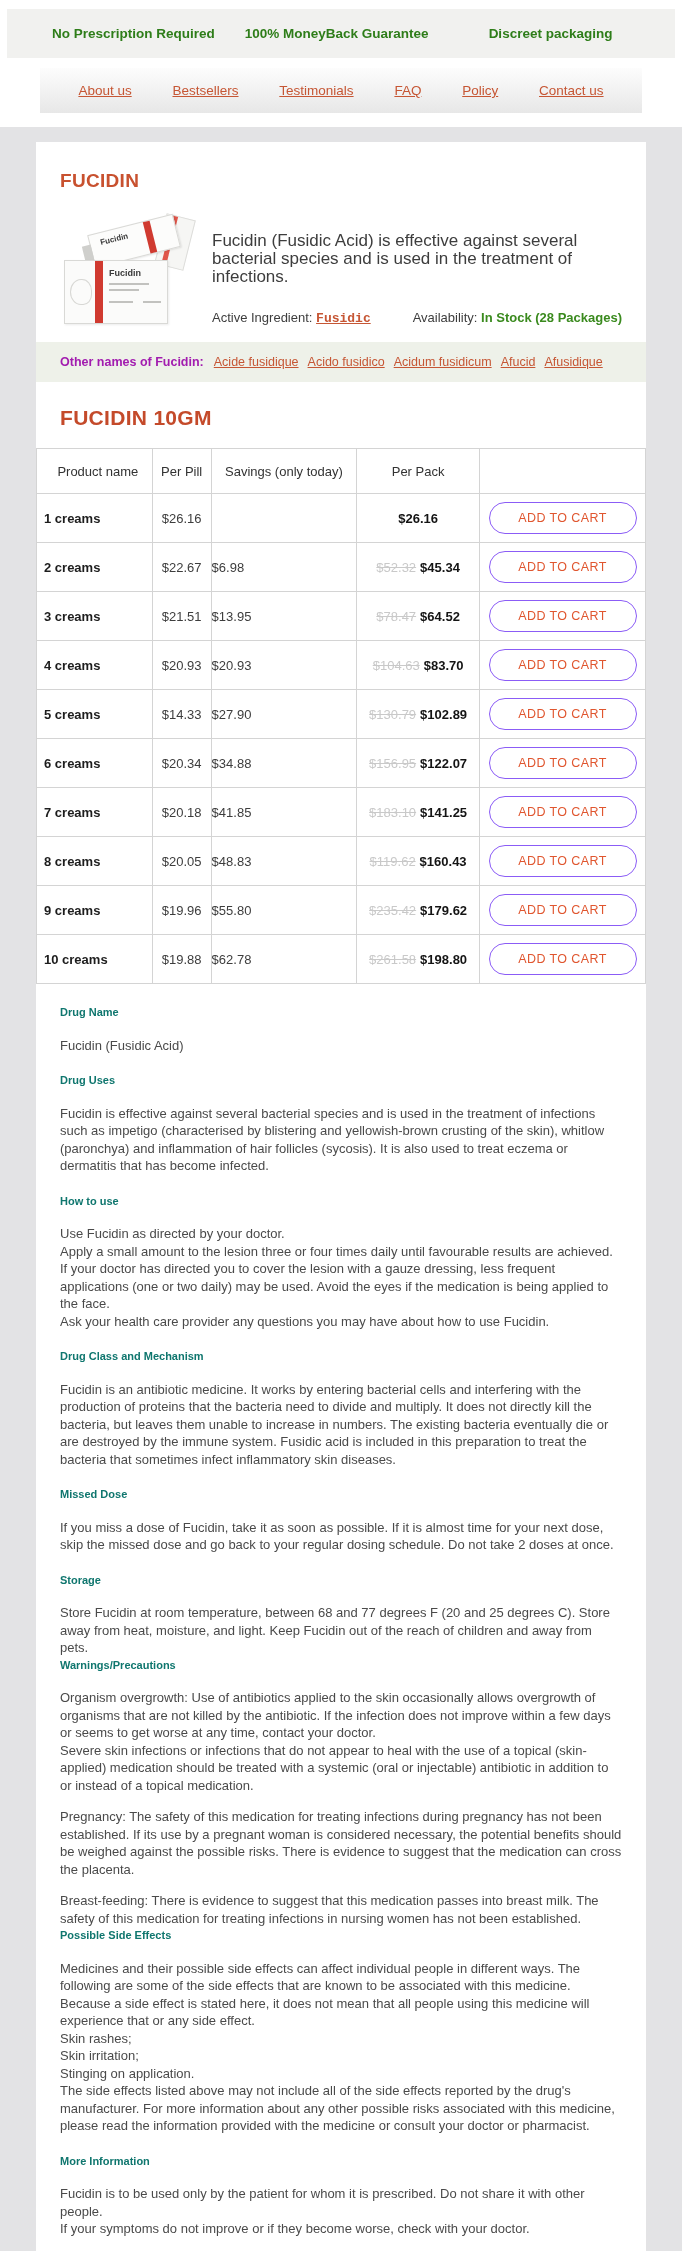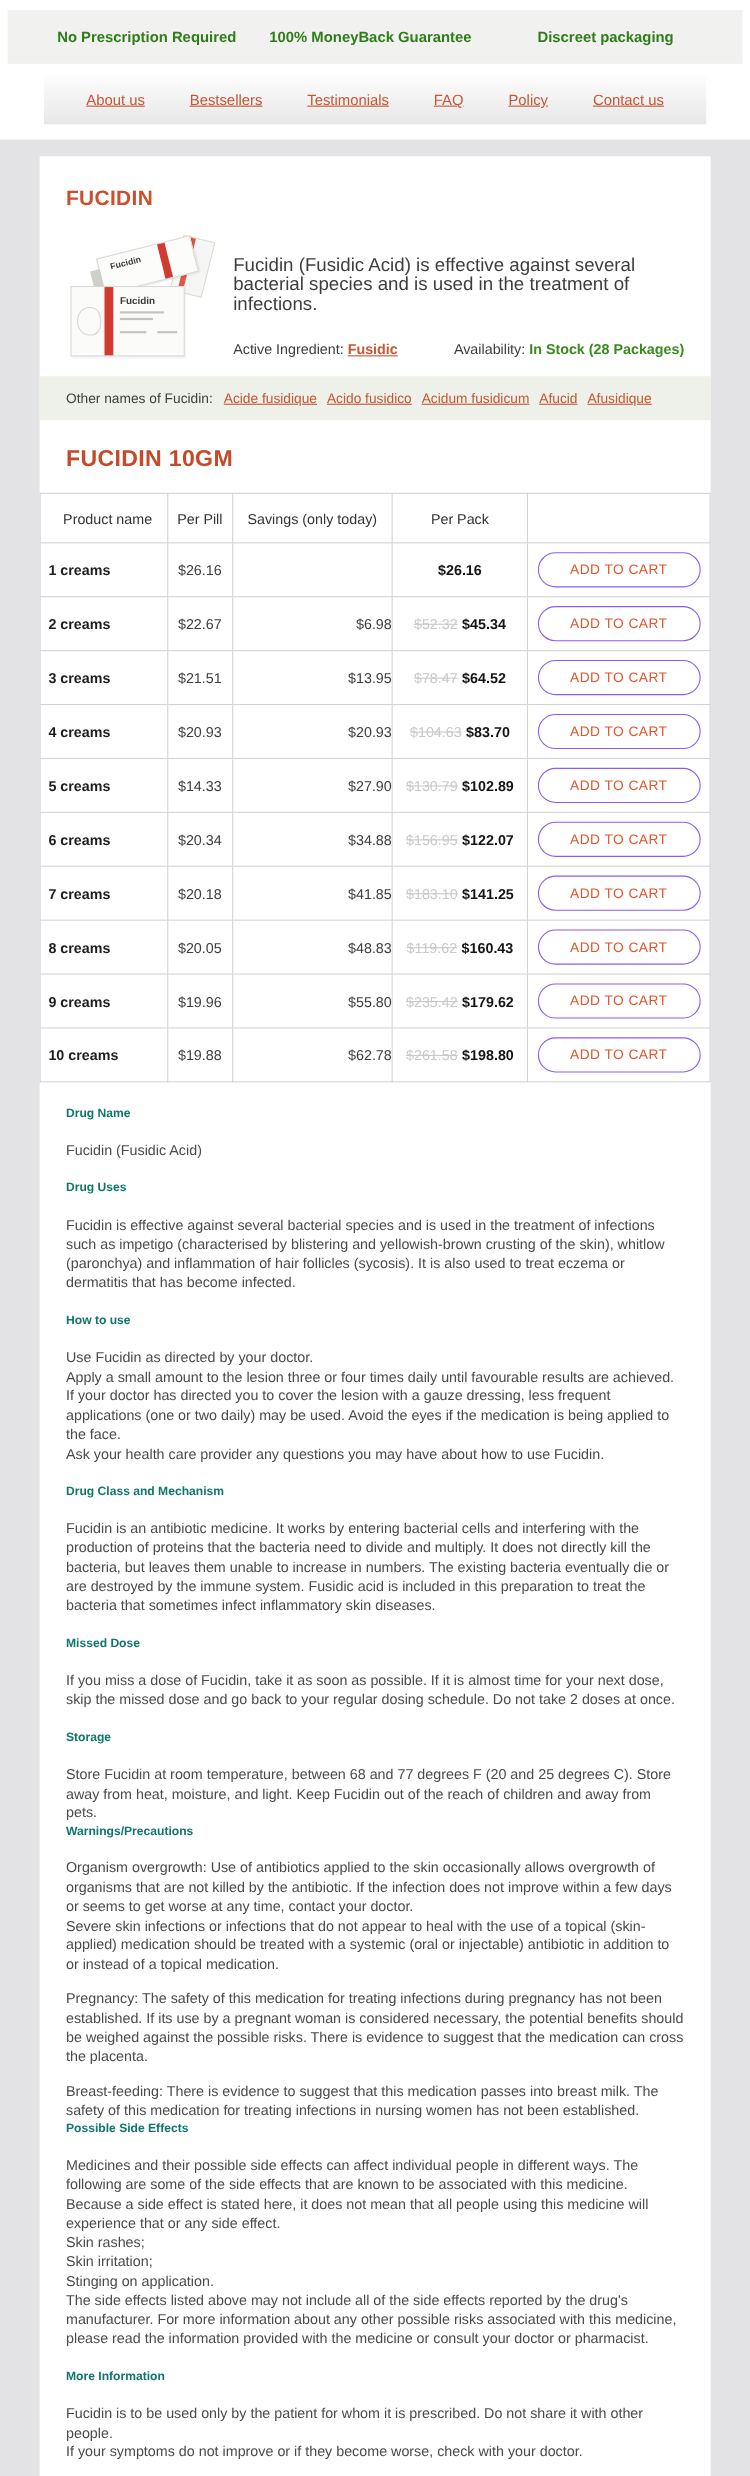--- a/index.html
+++ b/index.html
@@ -45,38 +45,38 @@
   .pi-tube { position:absolute; top:10px; left:30px; width:88px; height:34px; background:#fcfcfb; border:1px solid #d9d9d6; transform:rotate(-14deg); box-shadow:1px 1px 2px rgba(0,0,0,.1); }
   .pi-tube2 { position:absolute; top:2px; right:2px; width:30px; height:52px; background:#f6f6f4; border:1px solid #ddddda; transform:rotate(14deg); }
   .pi-tube2-stripe { position:absolute; left:6px; top:0; width:5px; height:100%; background:#e0564a; }
   .pi-tube-stripe { position:absolute; left:56px; top:0; width:7px; height:100%; background:#d03a30; }
   .pi-tube-brand { position:absolute; left:10px; top:5px; font-size:8px; font-weight:bold; color:#3a3a3a; }
   .pi-tube-cap { position:absolute; left:-9px; top:9px; width:9px; height:16px; background:#cfcfcc; }
 
   .media-text { flex:1; padding-left:20px; padding-top:18px; }
   .product-desc { font-size:17px; color:#3d3d3d; line-height:18px; }
   .ingredient-row { display:flex; justify-content:space-between; margin-top:24px; font-size:13px; color:#3d3d3d; }
-  .ingredient-link { color:#c65634; font-weight:bold; text-decoration:underline; cursor:pointer; }
+  .ingredient-link { color:#c65634; font-weight:bold; text-decoration:underline; cursor:pointer;font-family:Liberation Mono, monospace; }
   .stock-value { color:#3a8a1e; font-weight:bold; }
 
   
   .other-names { margin-top:16px; background:#eef1e9; padding:13px 24px; font-size:12.5px; display:flex; flex-wrap:wrap; align-items:baseline; }
-  .other-names-label { font-weight:normal; color:#404040; margin-right:10px; }
+  .other-names-label { font-weight:bold; color:#a21caf; margin-right:10px; }
   .other-name-link { color:#c65634; text-decoration:underline; cursor:pointer; margin-right:9px; white-space:nowrap; }
 
   .pricing-title { color:#c44a2a; font-size:21px; font-weight:bold; margin:24px 24px 0 24px; letter-spacing:.3px; }
 
   
   table.pricing { width:100%; border-collapse:collapse; margin-top:18px; font-size:13px; }
   table.pricing th, table.pricing td { border:1px solid #d4d4d4; }
   table.pricing th { font-weight:normal; color:#333; height:45px; text-align:center; }
   table.pricing td { height:49px; }
   th.col-name, td.cell-name { width:116px; text-align:left; padding-left:7px; }
   th.col-pill, td.cell-pill { width:59px; text-align:center; }
-  th.col-savings, td.cell-savings { width:146px; text-align:right; }
+  th.col-savings, td.cell-savings { width:146px; text-align:left; }
   th.col-pack, td.cell-pack { width:123px; text-align:center; white-space:nowrap; }
   td.cell-actions { width:166px; text-align:center; }
   td.cell-name { font-weight:bold; color:#1d1d1d; }
   td.cell-pill, td.cell-savings { color:#3d3d3d; }
   .old-price { color:#c9c9c9; text-decoration:line-through; margin-right:4px; }
   .new-price { color:#141414; font-weight:bold; }
   .add-to-cart {
     display:inline-block; width:148px; padding:8px 0; background:#fff;
     border:1px solid #8b5cf6; border-radius:17px; color:#e0562f;
     font-size:12.5px; letter-spacing:.4px; cursor:pointer;

